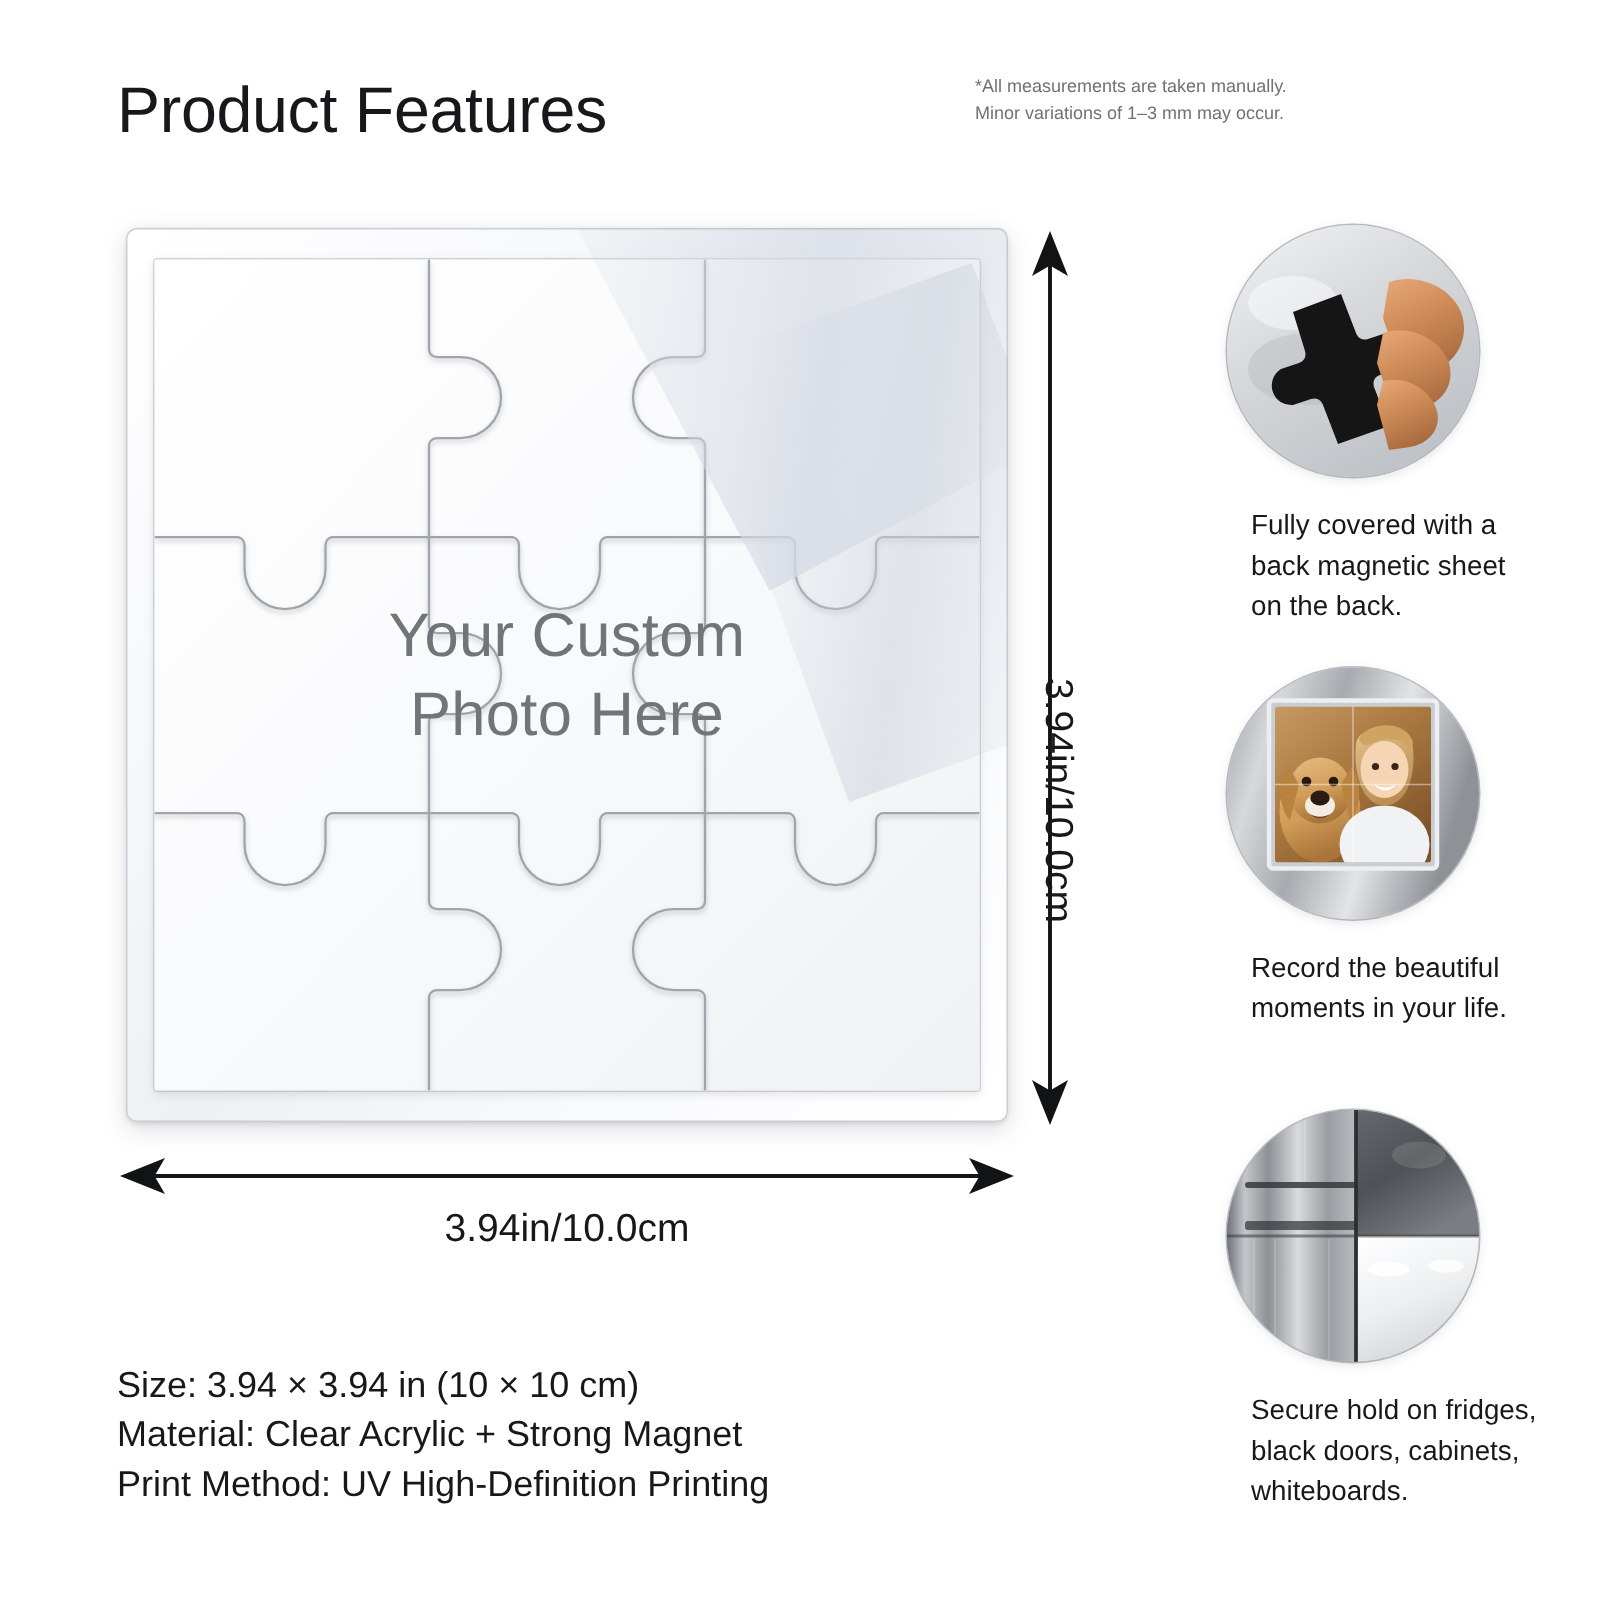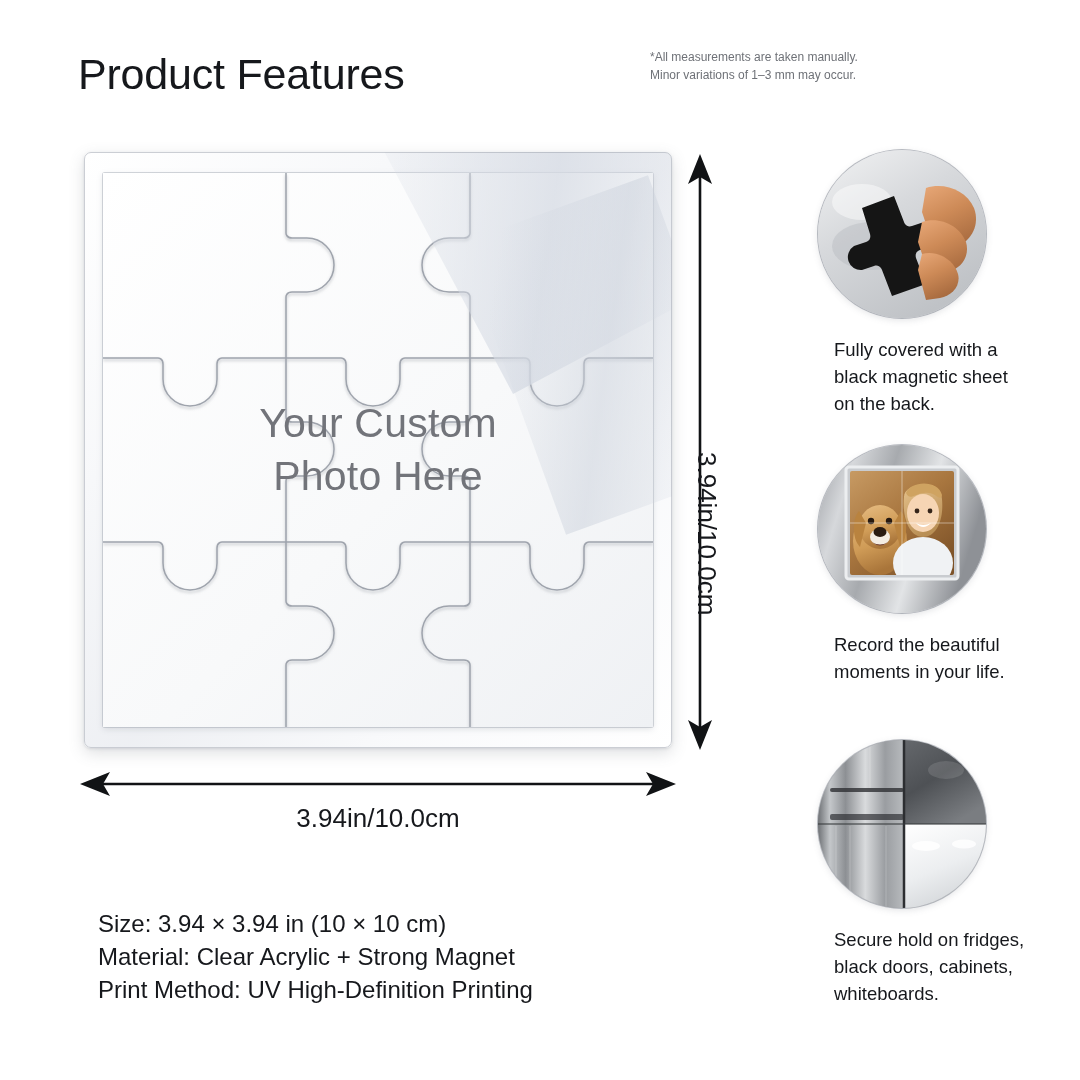--- a/index.html
+++ b/index.html
@@ -173,21 +173,21 @@
 
   
   #spec-list {
     position: absolute;
     left: 78px;
     top: 908px;
     font-size: 24px;
     line-height: 1.37;
     color: #16181c;
   }
-  #spec-list div { white-space: nowrap; margin-left: 20px; }
+  #spec-list div { white-space: nowrap; }
 
   
   #features { position: absolute; left: 806px; top: 150px; width: 210px; }
   .feature { position: absolute; left: 0; width: 212px; }
   .feature-thumb {
     position: relative;
     width: 168px;
     height: 168px;
     margin-left: 12px;
     border-radius: 50%;
@@ -325,21 +325,21 @@
                    A13,13 0 0 1 36,96 L48,92 C54,90 52,84 52,84 Z" fill="#151515"></path>
 
           <path d="M108,38 C126,32 148,40 156,58 C162,74 154,90 140,96 L118,104 L104,62 Z" fill="url(#skin)"></path>
           <path d="M104,72 C122,66 142,76 148,92 C152,106 144,118 130,122 L112,128 L100,92 Z" fill="url(#skin)"></path>
           <path d="M104,104 C120,100 136,110 140,124 C143,136 134,146 122,148 L108,150 L100,120 Z" fill="url(#skin)"></path>
           <path d="M112,44 C126,40 142,48 148,60" stroke="#b9impossible" stroke-width="0" fill="none"></path>
         </svg>
       </div>
       <div class="feature-caption">
         <div>Fully covered with a</div>
-        <div>black magnetic sheet</div>
+        <div>back magnetic sheet</div>
         <div>on the back.</div>
       </div>
     </div>
 
     <div class="feature" id="feature-1">
       <div class="feature-thumb">
         <svg viewBox="0 0 168 168" xmlns="http://www.w3.org/2000/svg">
           <defs>
             <linearGradient id="steelBg" x1="0" y1="0" x2="1" y2="0.3">
               <stop offset="0%" stop-color="#9b9ea3"></stop>

